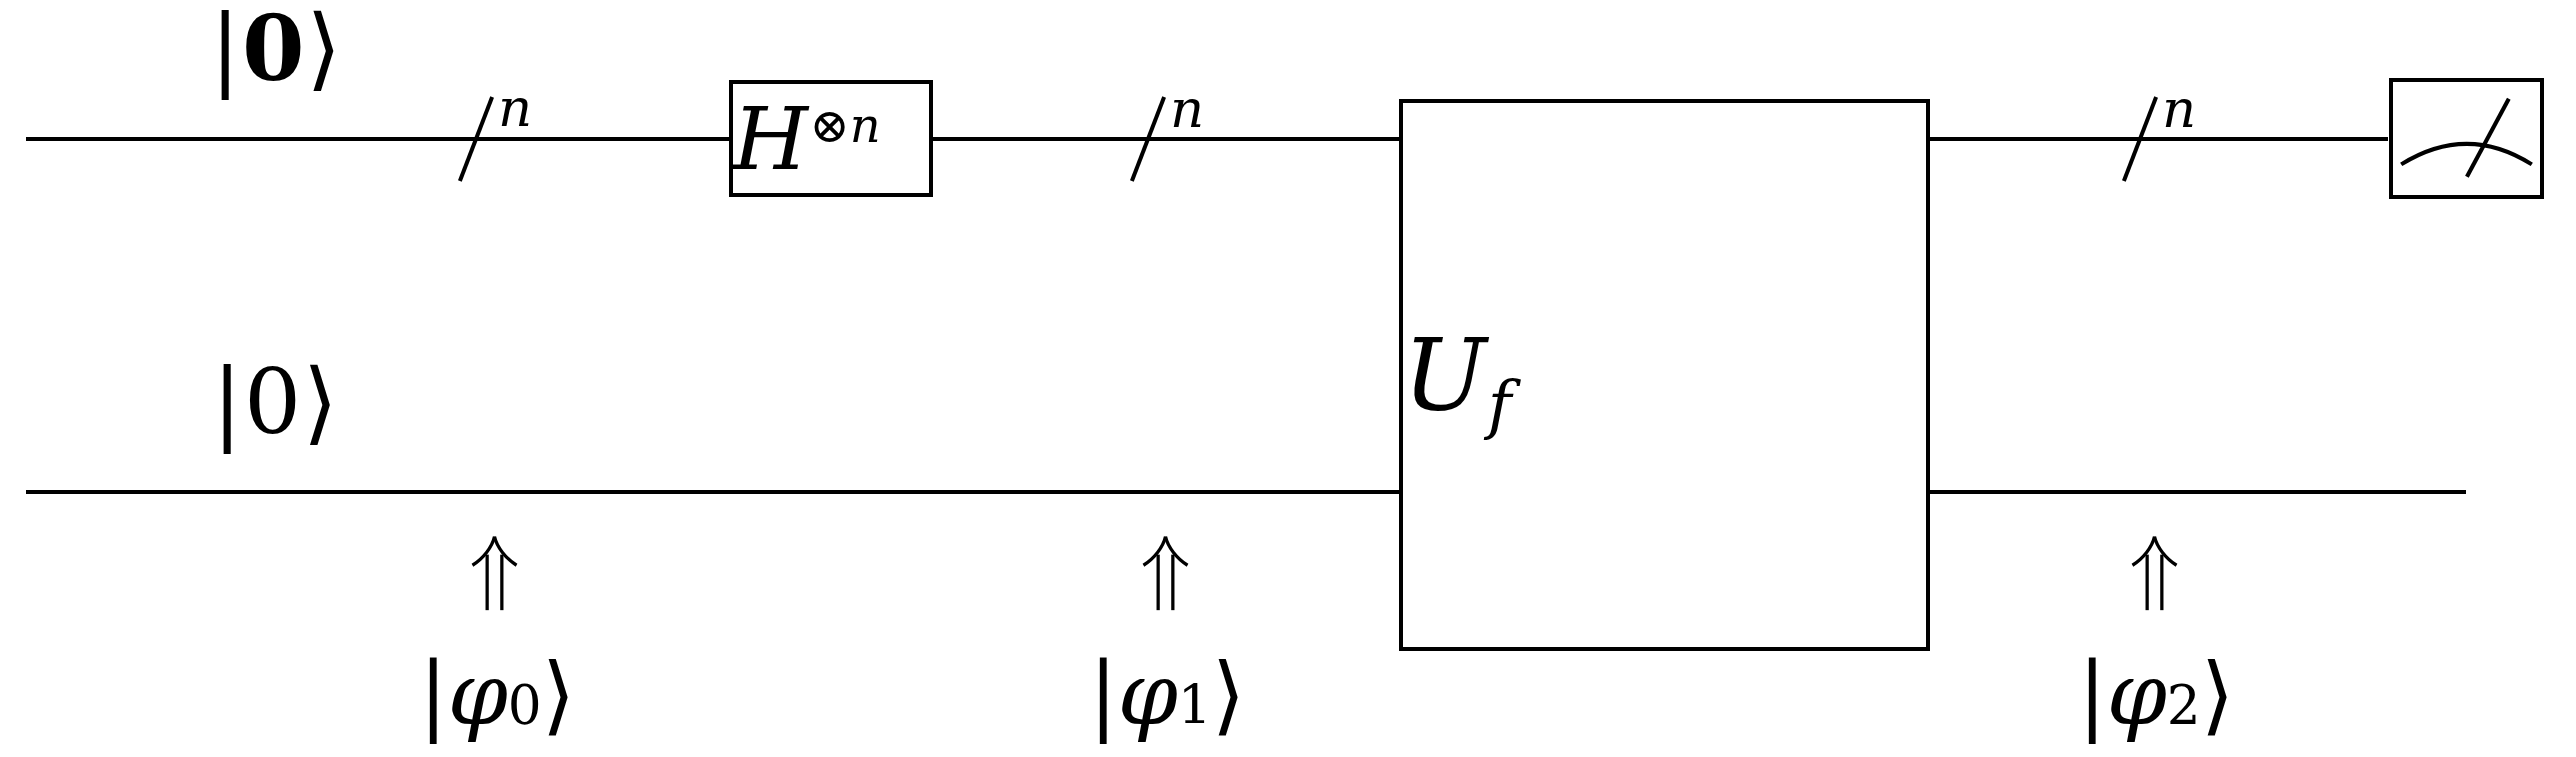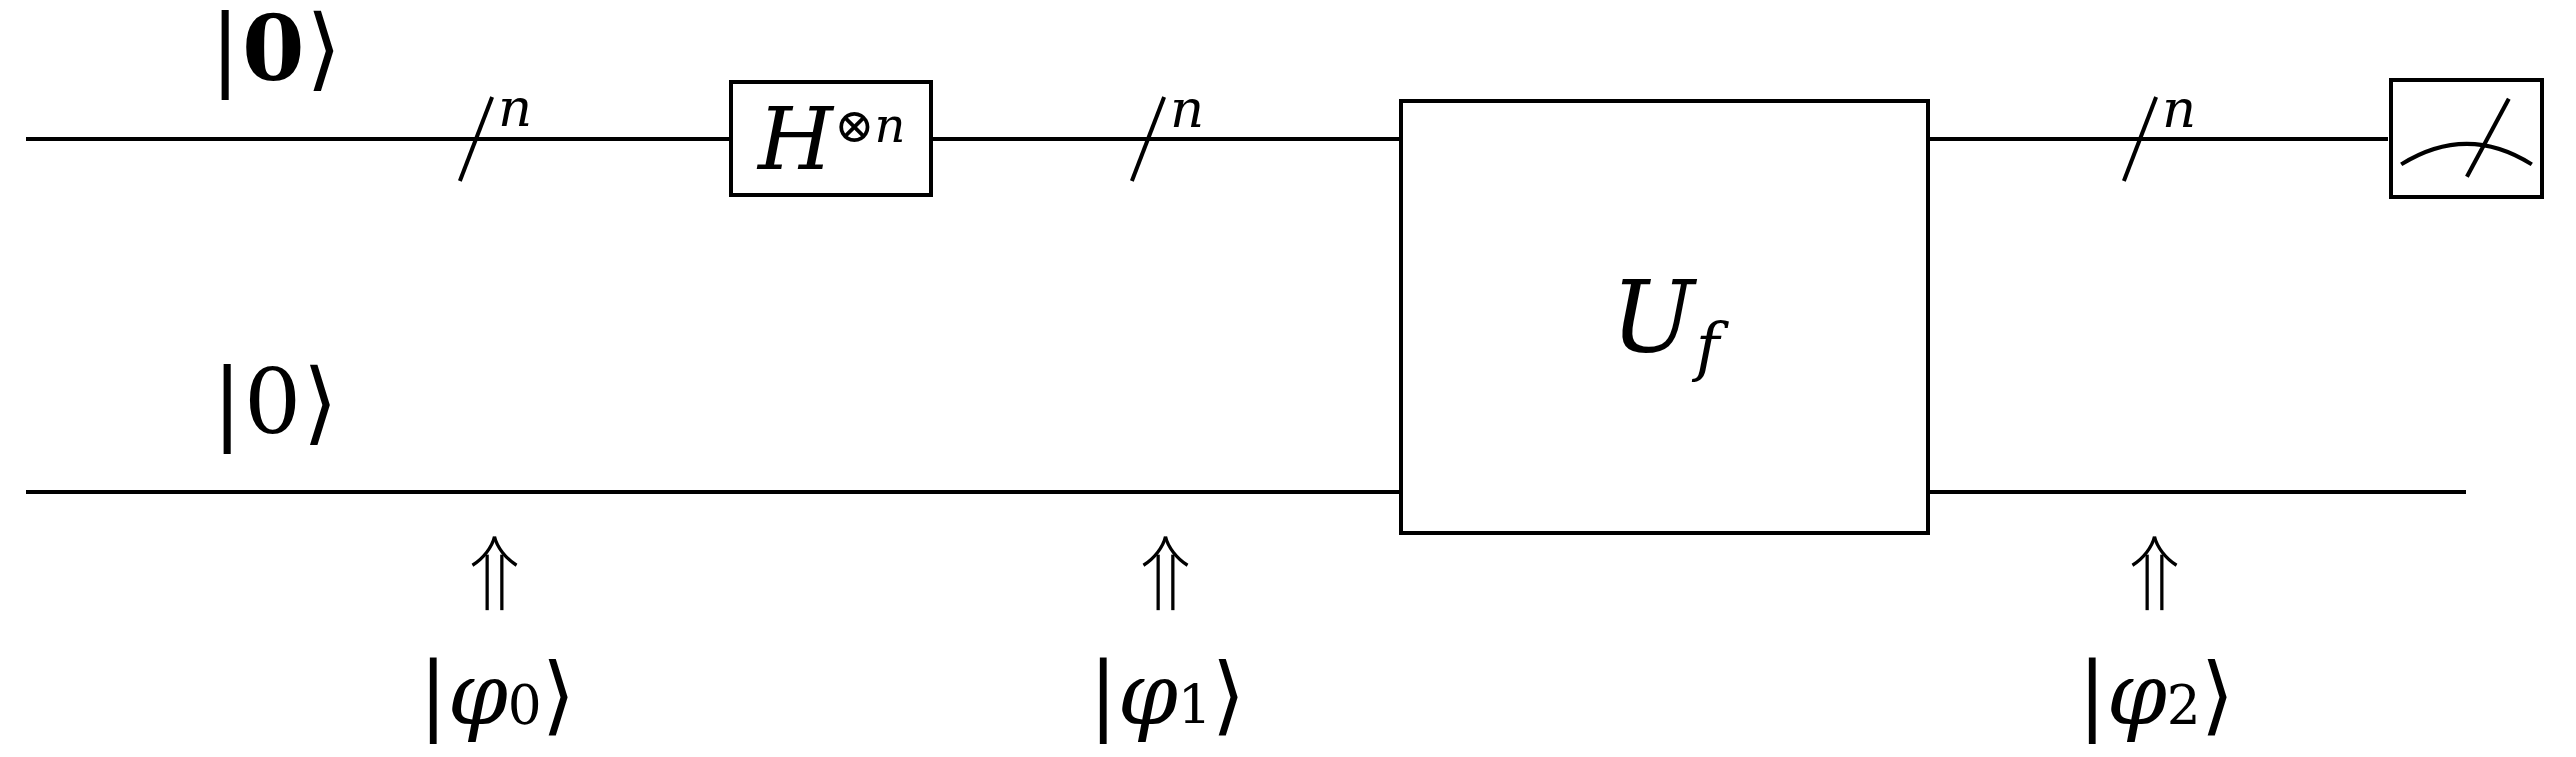--- a/index.html
+++ b/index.html
@@ -9,21 +9,21 @@
     background:#ffffff;
     overflow:hidden;
     font-family:"DejaVu Serif","DejaVu Sans",serif;
     color:#000;
   }
   .abs{position:absolute;}
   .wire{background:#000;height:4.1px;z-index:1;}
   .gate{
     border:4.1px solid #000;background:#fff;
     box-sizing:border-box;
-    display:flex;align-items:center;justify-content:center;
+    display:flex;align-items:center;
     z-index:2;
   }
   .math{font-style:italic;}
   .ket-text{font-style:normal;}
   .input-ket{
     font-size:90px;line-height:1;z-index:3;
     display:flex;align-items:flex-start;
     letter-spacing:1.6px;
   }
   .bold{font-weight:bold;}
@@ -87,21 +87,21 @@
 
   <div class="abs gate" style="left:729px;top:80px;width:204px;height:117px;">
     <div style="white-space:nowrap;">
       <span class="gate-label">H</span><span class="gate-sup">⊗n</span>
     </div>
   </div>
 
   <div class="abs slash" style="left:1146px;top:94px;"></div>
   <div class="abs math n-label" style="left:1170px;top:82px;">n</div>
 
-  <div class="abs gate" style="left:1399px;top:99px;width:531px;height:436px;">
+  <div class="abs gate" style="left:1399px;top:99px;width:531px;height:552px;">
     <div style="white-space:nowrap;">
       <span class="oracle-label">U</span><span class="gate-sub">f</span>
     </div>
   </div>
 
   <div class="abs slash" style="left:2138px;top:94px;"></div>
   <div class="abs math n-label" style="left:2162px;top:82px;">n</div>
 
   <div class="abs gate" style="left:2389px;top:78px;width:155px;height:121px;">
     <svg class="meter-svg" width="147" height="113" viewBox="0 0 179 137">

